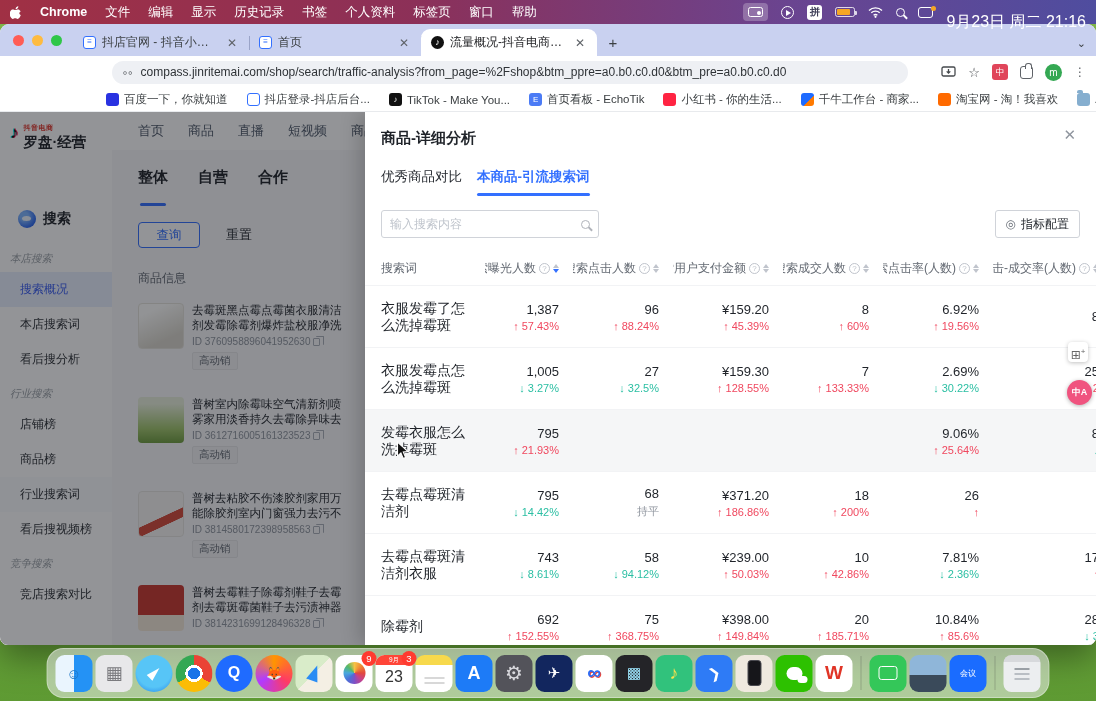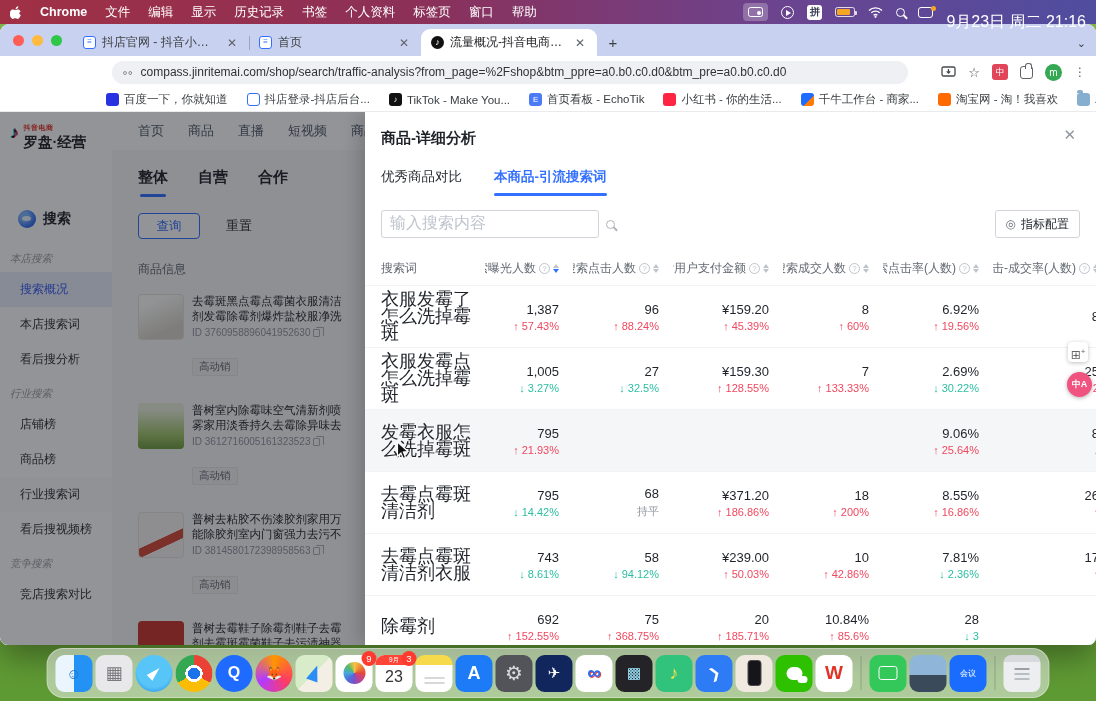--- a/index.html
+++ b/index.html
@@ -91,54 +91,54 @@
   .side-search span { font-size:14px; font-weight:bold; color:#1f2329;margin-top:36px; }
   .sec-label { font-size:10.5px; color:#9aa0a6; padding:10px 0 6px 10px;font-style:italic; }
   .side-item { font-size:12px; color:#2f3338; padding:9px 0 9px 20px; cursor:pointer; }
   .side-item.active { background:#e8eefd; color:#3a5ef0; }
   .side-item.hovered { background:#fafbfd; }
 
   .content { position:absolute; left:112px; top:0; right:0; bottom:0; background:#f7f8fa; }
   .apphead { position:absolute; top:0; left:0; right:0; height:38px; background:#fff; display:flex; align-items:center; gap:24px; padding-left:26px; font-size:13px; color:#4e5969; }
   .main { position:absolute; top:38px; left:0; right:0; bottom:0; padding:14px 0 0 26px; }
   .ftabs { display:flex; gap:30px; font-size:15px; font-weight:bold; color:#1f2329; margin-top:4px; }
-  .ftab { padding-bottom:10px; position:relative; }
+  .ftab { padding-bottom:19px; position:relative; }
   .ftab.active::after { content:""; position:absolute; left:2px; right:2px; bottom:0; height:3px; background:#3370ff; border-radius:2px; }
   .actions { margin-top:16px; display:flex; gap:26px; align-items:center; }
   .btn-query { width:62px; height:26px; border:1px solid #3370ff; color:#3370ff; background:#fff; border-radius:4px; font-size:12.5px; }
   .btn-reset { font-size:13px; color:#1f2329; background:none; border:none; }
   .listhead { margin-top:22px; font-size:12px; color:#646a73; }
   .clipped-col { position:absolute; top:142px; right:-2px; font-size:12px; color:#646a73; white-space:nowrap; }
   .plist { margin-top:16px; }
   .pcard { display:flex; gap:8px; margin-bottom:27px; }
   .pimg { width:46px; height:46px; border-radius:4px; flex:none; }
   .pimg-0 { background:linear-gradient(155deg,#fdfdfb 20%,#d9d6cc 75%); border:1px solid #e4e2da; }
   .pimg-1 { background:linear-gradient(180deg,#e7efda 15%,#9fc46a 70%,#6f9c3f 100%); }
   .pimg-2 { background:linear-gradient(155deg,#f6f5f3 55%,#d44a3a 56% 70%,#f6f5f3 71%); border:1px solid #e6e4e0; }
   .pimg-3 { background:linear-gradient(180deg,#c8372f 65%,#f3e8d8 66%); }
   .ptxt { width:150px; }
   .ptitle { font-size:11.5px; color:#1f2329; line-height:15px; height:30px; overflow:hidden; }
   .pid { font-size:10px; color:#8f959e; margin-top:3px; display:flex; align-items:center; gap:3px; white-space:nowrap; }
   .copyic { width:7px; height:8px; border:1px solid #aab0b8; border-radius:1px; position:relative; display:inline-block; }
   .copyic::after { content:""; position:absolute; left:2px; top:-3px; width:7px; height:8px; border:1px solid #aab0b8; border-left:none; border-bottom:none; border-radius:1px; }
-  .ptag { display:inline-block; margin-top:20px; font-size:10.5px; color:#646a73; background:#f2f3f5; border:1px solid #e5e6e8; border-radius:2px; padding:1px 6px; }
+  .ptag { display:inline-block; margin-top:5px; font-size:10.5px; color:#646a73; background:#f2f3f5; border:1px solid #e5e6e8; border-radius:2px; padding:1px 6px; }
 
   .overlay { position:absolute; inset:0; background:rgba(15,18,25,.45); z-index:2; }
 
   
   .modal { position:absolute; left:365px; top:0; right:0; bottom:0; background:#fff; z-index:3; box-shadow:-6px 0 18px rgba(0,0,0,.18); }
   .m-title { font-size:15px; font-weight:bold; color:#1f2329; padding:17px 0 0 16px; }
   .m-close { position:absolute; top:14px; right:20px; font-size:15px; color:#8f959e; cursor:pointer; }
-  .m-tabs { display:flex; gap:32px; padding:20px 0 0 16px; font-size:13.5px; color:#1f2329; }
+  .m-tabs { display:flex; gap:15px; padding:20px 0 0 16px; font-size:13.5px; color:#1f2329; }
   .m-tab { padding-bottom:10px; position:relative; cursor:pointer; }
   .m-tab.active { color:#3370ff; font-weight:bold; }
   .m-tab.active::after { content:""; position:absolute; left:0; right:0; bottom:0; height:3px; background:#3370ff; border-radius:2px; }
   .m-toolrow { display:flex; align-items:center; padding:14px 16px 0 16px; }
   .m-search { width:218px; height:28px; border:1px solid #d0d3d9; border-radius:3px; display:flex; align-items:center; padding:0 8px; gap:6px; }
-  .m-search input { border:none; outline:none; flex:1; font-size:16px; color:#701a75; font-family:Liberation Mono, monospace; background:transparent; }
+  .m-search input { border:none; outline:none; flex:1; font-size:12px; color:#701a75; font-family:Liberation Serif, serif; background:transparent; }
   .m-search input::placeholder { color:#bfc4cc; }
   .mag2 { width:9px; height:9px; border:1.5px solid #b0b3ba; border-radius:50%; position:relative; flex:none; }
   .mag2::after { content:""; position:absolute; width:5px; height:1.5px; background:#b0b3ba; transform:rotate(45deg); right:-4px; bottom:-2px; }
   .btn-config { margin-left:auto; height:28px; border:1px solid #d0d3d9; background:#fff; border-radius:3px; font-size:12px; color:#1f2329; display:flex; align-items:center; gap:5px; padding:0 10px; }
   .gear { color:#646a73; font-size:12px; }
 
   .grid { display:grid; grid-template-columns:120px 88px 100px 110px 100px 110px 120px; }
   .thead { margin-top:14px; padding:8px 0; font-size:12px; color:#646a73; }
   .th { display:flex; align-items:center; justify-content:flex-end; gap:3px; padding-right:14px; white-space:nowrap; overflow:hidden; }
   .th.first { justify-content:flex-start; padding-left:16px; }
@@ -147,27 +147,27 @@
   .car { width:0; height:0; border-left:3.5px solid transparent; border-right:3.5px solid transparent; }
   .car.up { border-bottom:4px solid #c0c4cc; }
   .car.dn { border-top:4px solid #c0c4cc; }
   .car.dn.on { border-top-color:#3370ff; }
   .trow { align-items:center; min-height:62px; border-top:1px solid #f2f3f5; }
   .trow.hovered { background:#f5f6f7; }
   .td { text-align:right; padding-right:14px; }
   .td .v { font-size:13px; color:#1f2329; }
   .td .t { font-size:11px; margin-top:3px; }
   .t.up { color:#f0485f; } .t.down { color:#2bbfa3; } .t.flat { color:#8f959e; }
-  .term { font-size:18px; color:#1f2329; padding-left:16px; padding-right:8px; text-align:left; line-height:17px; }
+  .term { font-size:14px; color:#1f2329; padding-left:16px; padding-right:8px; text-align:left; line-height:17px; }
 
   
   .float-grid { position:absolute; top:230px; right:8px; width:20px; height:20px; background:#fff; border-radius:4px;
                 box-shadow:0 1px 4px rgba(0,0,0,.25); z-index:5; color:#666; font-size:12px; line-height:19px; text-align:center; }
   .float-grid sup { font-size:8px; }
-  .float-pink { position:absolute; top:260px; right:4px; width:25px; height:25px; border-radius:50%; background:#f0537f;
+  .float-pink { position:absolute; top:268px; right:4px; width:25px; height:25px; border-radius:50%; background:#f0537f;
                 z-index:5; color:#fff; font-size:9px; font-weight:bold; display:flex; align-items:center; justify-content:center;
                 box-shadow:0 1px 4px rgba(0,0,0,.3); }
   .cursor { position:absolute; left:396px; top:329px; z-index:9; }
 
   
   .dock { position:absolute; bottom:3px; left:50%; transform:translateX(-50%); height:50px; z-index:40;
           background:rgba(250,250,252,.52); border:1px solid rgba(255,255,255,.35); border-radius:17px;
           display:flex; align-items:center; gap:3px; padding:0 8px; }
   .dicon { width:37px; height:37px; border-radius:9px; position:relative; flex:none;
            display:flex; align-items:center; justify-content:center; font-size:16px; color:#fff; }
@@ -596,24 +596,20 @@
               </div>
               <div class="td">
                 <div class="v">¥371.20</div>
                 <div class="t up">↑ 186.86%</div>
               </div>
               <div class="td">
                 <div class="v">18</div>
                 <div class="t up">↑ 200%</div>
               </div>
               <div class="td">
-                <div class="v">8.55%</div>
-                <div class="t up">↑ 16.86%</div>
-              </div>
-              <div class="td">
                 <div class="v">26</div>
                 <div class="t up">↑</div>
               </div>
             </div>
             <div class="grid trow">
               <div class="term">去霉点霉斑清洁剂衣服</div>
               <div class="td">
                 <div class="v">743</div>
                 <div class="t down">↓ 8.61%</div>
               </div>
@@ -640,20 +636,24 @@
             </div>
             <div class="grid trow">
               <div class="term">除霉剂</div>
               <div class="td">
                 <div class="v">692</div>
                 <div class="t up">↑ 152.55%</div>
               </div>
               <div class="td">
                 <div class="v">75</div>
                 <div class="t up">↑ 368.75%</div>
+              </div>
+              <div class="td">
+                <div class="v">¥398.00</div>
+                <div class="t up">↑ 149.84%</div>
               </div>
               <div class="td">
                 <div class="v">20</div>
                 <div class="t up">↑ 185.71%</div>
               </div>
               <div class="td">
                 <div class="v">10.84%</div>
                 <div class="t up">↑ 85.6%</div>
               </div>
               <div class="td">

